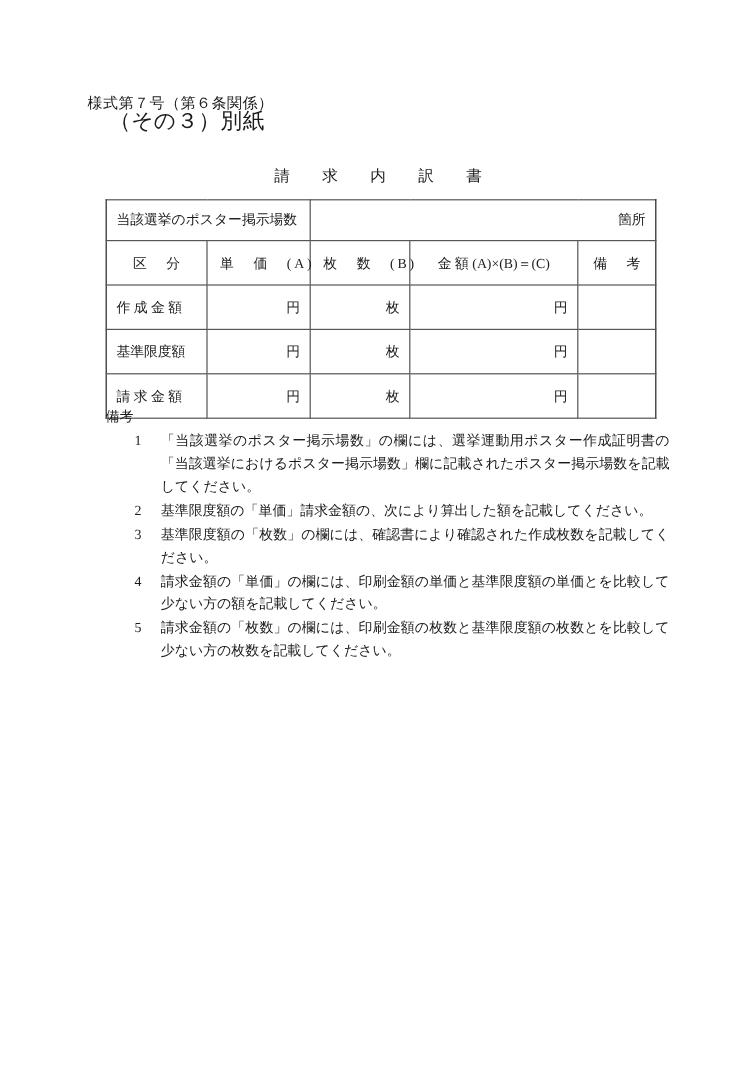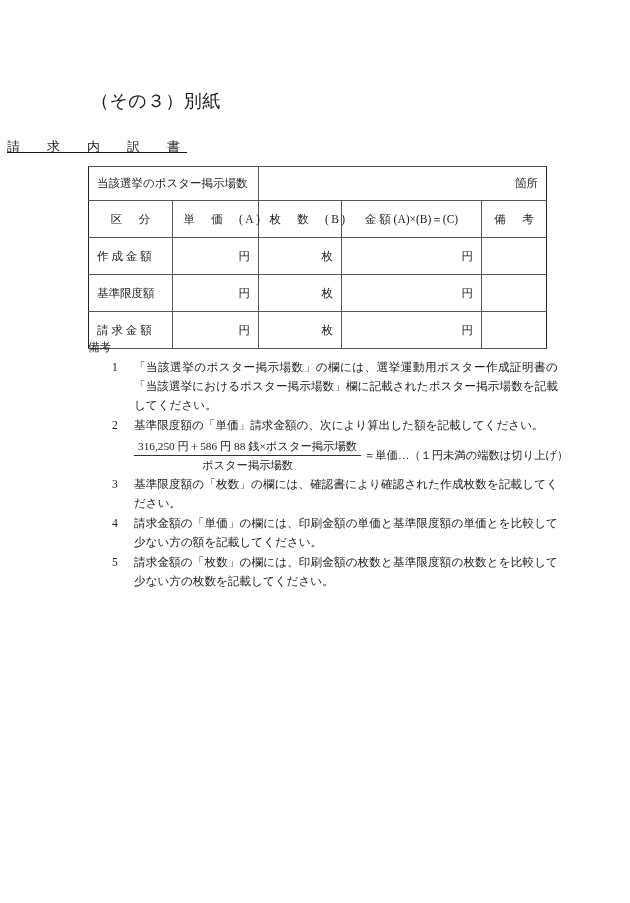--- a/index.html
+++ b/index.html
@@ -36,26 +36,25 @@
     top: 89px;
     font-size: 18px;
     letter-spacing: 0.4px;
     white-space: nowrap;
   }
   .doc-title {
     position: absolute;
     left: 0;
     right: 0;
     top: 138px;
-    text-align: left;
+    text-align: center;
     font-size: 13px;
     letter-spacing: 7px;
     text-indent: 7px;
     white-space: nowrap;
-    text-decoration: underline;
   }
 
   
   .tbl-wrap {
     position: absolute;
     left: 88px;
     top: 166px;
     width: 458px;
   }
   table.form-table {
@@ -149,20 +148,21 @@
   .frac-tail {
     margin-left: 3px;
     white-space: nowrap;
   }
 </style>
 </head>
 <body>
 
 <div class="page">
 
+  <div class="form-no">様式第７号（第６条関係）</div>
 
   <div class="form-sub">（その３）別紙</div>
 
   <div class="doc-title">請　求　内　訳　書</div>
 
   <div class="tbl-wrap">
     <table class="form-table">
       <colgroup>
         <col class="c1">
           <col class="c2">
@@ -217,27 +217,20 @@
     <div class="note-item">
       <span class="note-num">1</span>
       <span class="note-body">「当該選挙のポスター掲示場数」の欄には、選挙運動用ポスター作成証明書の「当該選挙におけるポスター掲示場数」欄に記載されたポスター掲示場数を記載してください。</span>
     </div>
 
     <div class="note-item">
       <span class="note-num">2</span>
       <span class="note-body">基準限度額の「単価」請求金額の、次により算出した額を記載してください。</span>
     </div>
 
-    <div class="formula">
-      <span class="frac">
-        <span class="num">316,250 円＋586 円 88 銭×ポスター掲示場数</span>
-        <span class="den">ポスター掲示場数</span>
-      </span>
-      <span class="frac-tail">＝単価…（１円未満の端数は切り上げ）</span>
-    </div>
 
     <div class="note-item">
       <span class="note-num">3</span>
       <span class="note-body">基準限度額の「枚数」の欄には、確認書により確認された作成枚数を記載してください。</span>
     </div>
 
     <div class="note-item">
       <span class="note-num">4</span>
       <span class="note-body">請求金額の「単価」の欄には、印刷金額の単価と基準限度額の単価とを比較して少ない方の額を記載してください。</span>
     </div>

